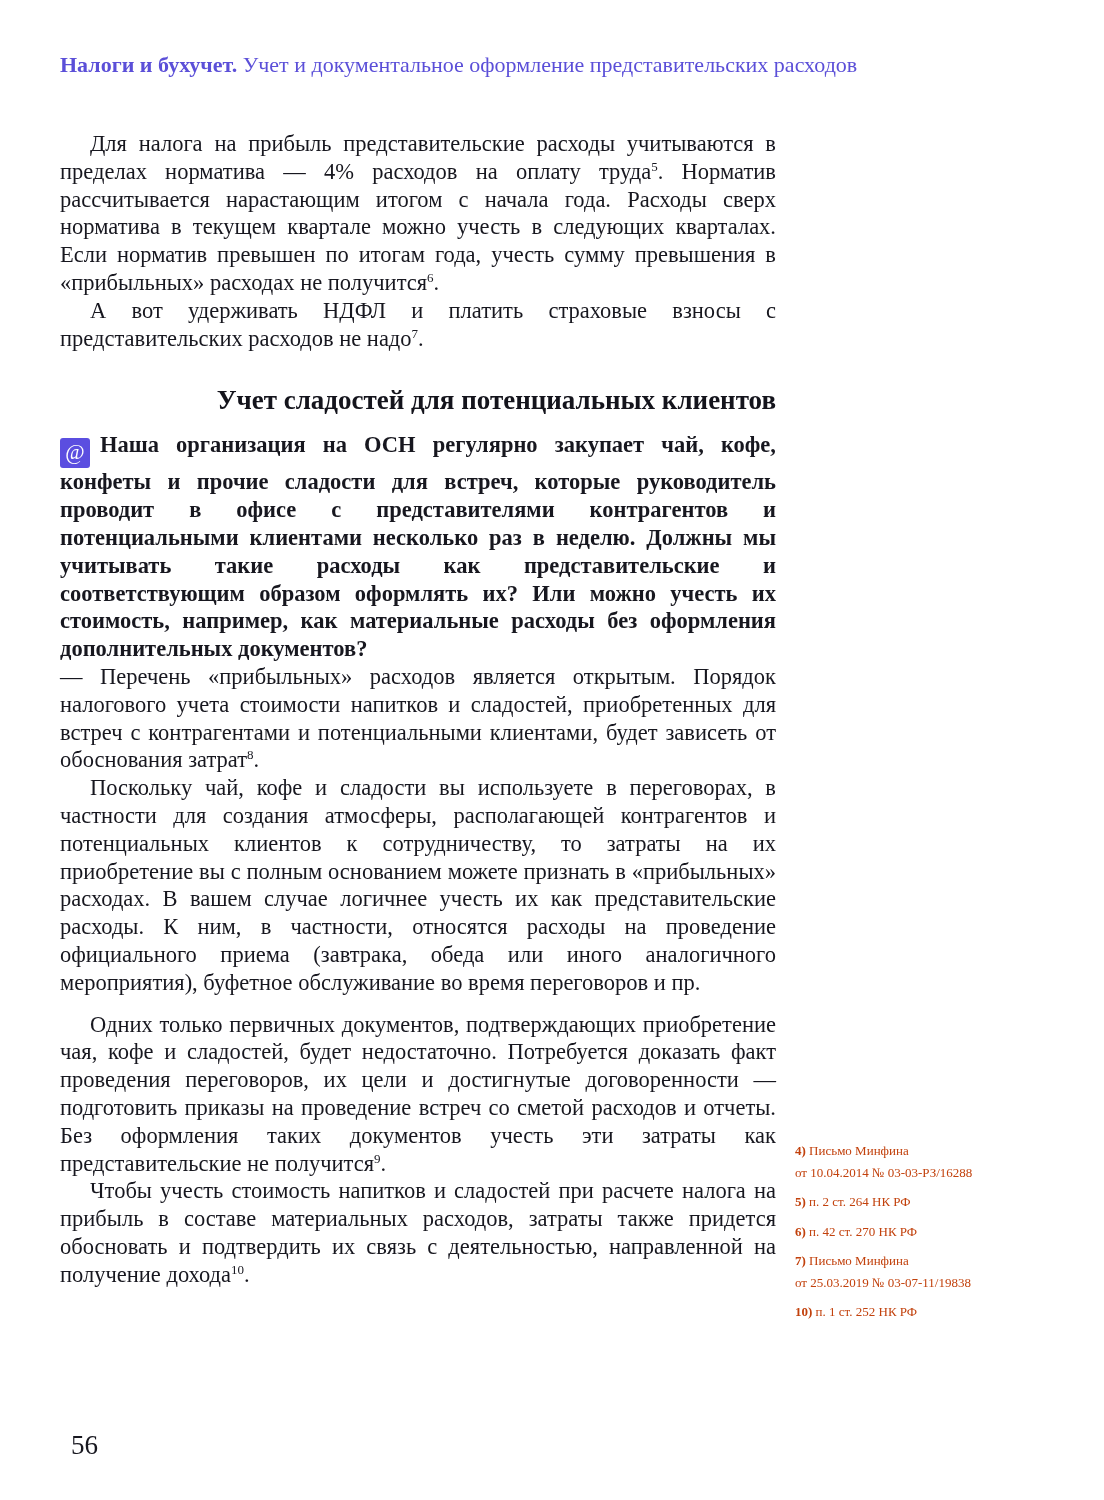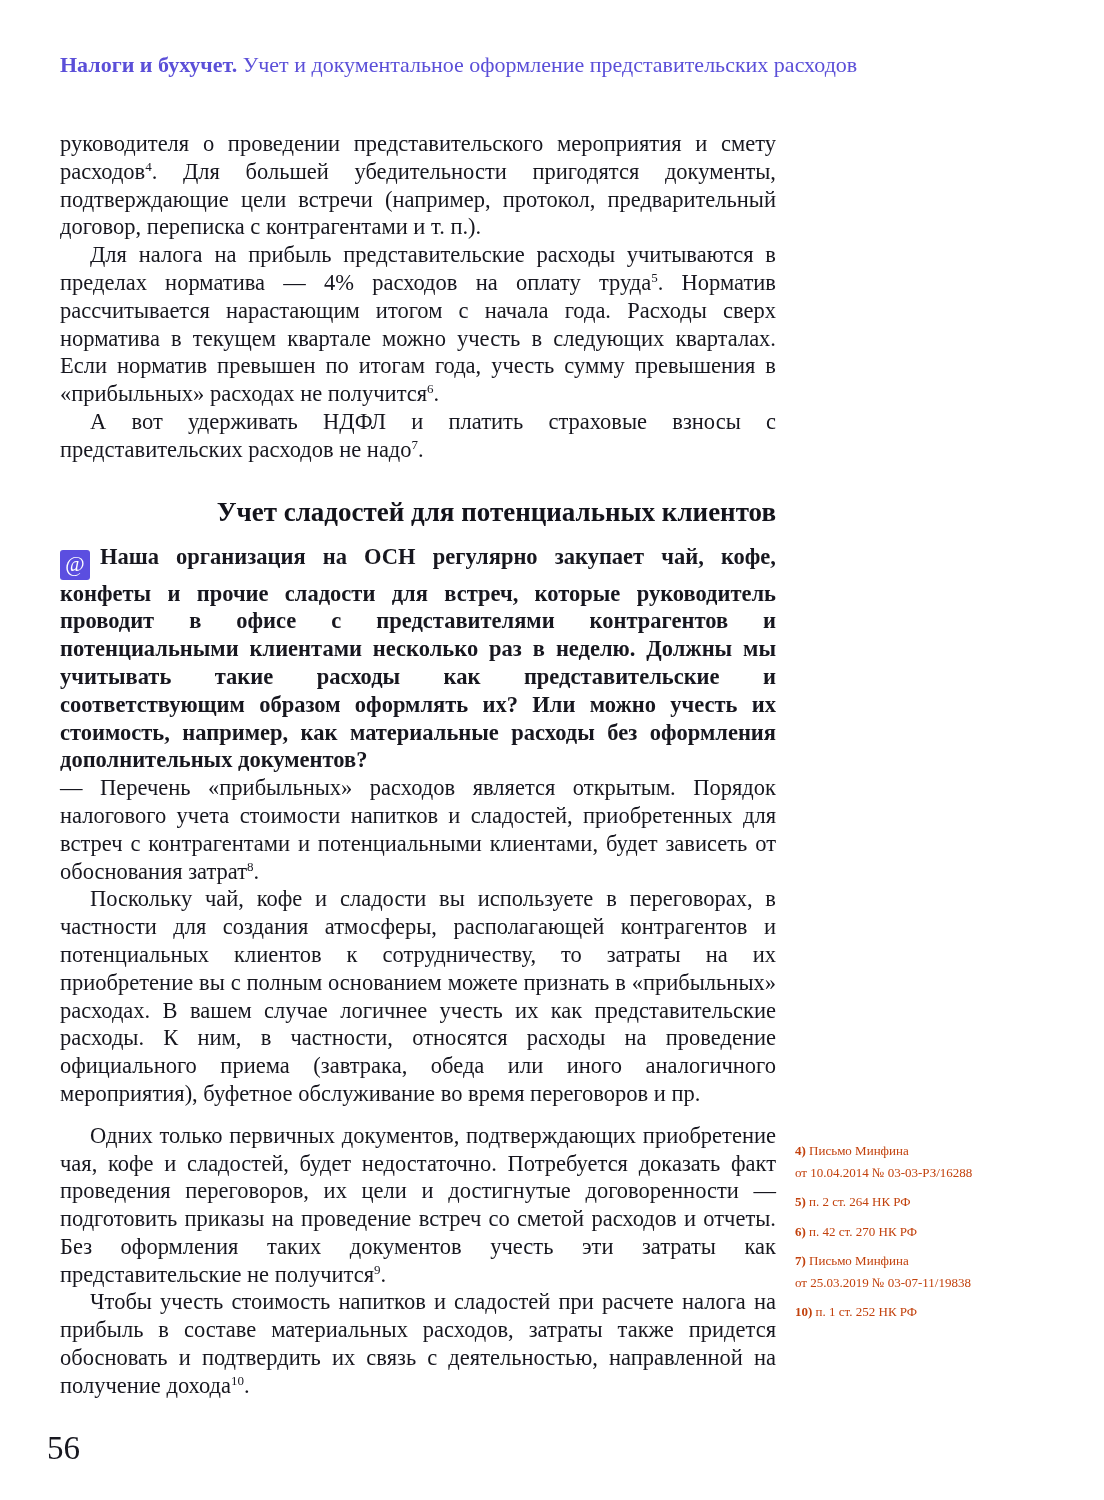--- a/index.html
+++ b/index.html
@@ -70,37 +70,36 @@
     font-size: 13px;
     line-height: 21.5px;
     text-align: left;
     color: #c2410c;
   }
   .col-side p.fn { margin: 0 0 8px 0; }
   .col-side p.fn b { font-weight: 700; }
   
   .page-num {
     position: absolute;
-    left: 47px; top: 1430px;
-    font-size: 33px;
+    left: 71px; top: 1430px;
+    font-size: 27px;
     color: #17171f;
   }
 </style>
 </head>
 <body>
 
 <div class="page">
 
   <header class="runhead" style="color: rgb(91, 79, 216);">
     <span class="brand">Налоги и бухучет.</span><span> Учет и документальное оформление представительских расходов</span>
   </header>
 
   <main class="col-main">
     <div id="intro-paragraphs">
-        <p>руководителя о проведении представительского мероприятия и смету расходов<sup>4</sup>. Для большей убедительности пригодятся документы, подтверждающие цели встречи (например, протокол, предварительный договор, переписка с контрагентами и т. п.).</p>
         <p class="indent">Для налога на прибыль представительские расходы учитываются в пределах норматива — 4% расходов на оплату труда<sup>5</sup>. Норматив рассчитывается нарастающим итогом с начала года. Расходы сверх норматива в текущем квартале можно учесть в следующих кварталах. Если норматив превышен по итогам года, учесть сумму превышения в «прибыльных» расходах не получится<sup>6</sup>.</p>
         <p class="indent">А вот удерживать НДФЛ и платить страховые взносы с представительских расходов не надо<sup>7</sup>.</p>
       </div>
 
     <h2 class="section-heading">Учет сладостей для потенциальных клиентов</h2>
 
     <p class="qpara"><span class="at-badge" style="background: rgb(91, 78, 224);">@</span><span>Наша организация на ОСН регулярно закупает чай, кофе, конфеты и прочие сладости для встреч, которые руководитель проводит в офисе с представителями контрагентов и потенциальными клиентами несколько раз в неделю. Должны мы учитывать такие расходы как представительские и соответствующим образом оформлять их? Или можно учесть их стоимость, например, как материальные расходы без оформления дополнительных документов?</span></p>
 
     <div id="answer-paragraphs">
         <p>— Перечень «прибыльных» расходов является открытым. Порядок налогового учета стоимости напитков и сладостей, приобретенных для встреч с контрагентами и потенциальными клиентами, будет зависеть от обоснования затрат<sup>8</sup>.</p>

